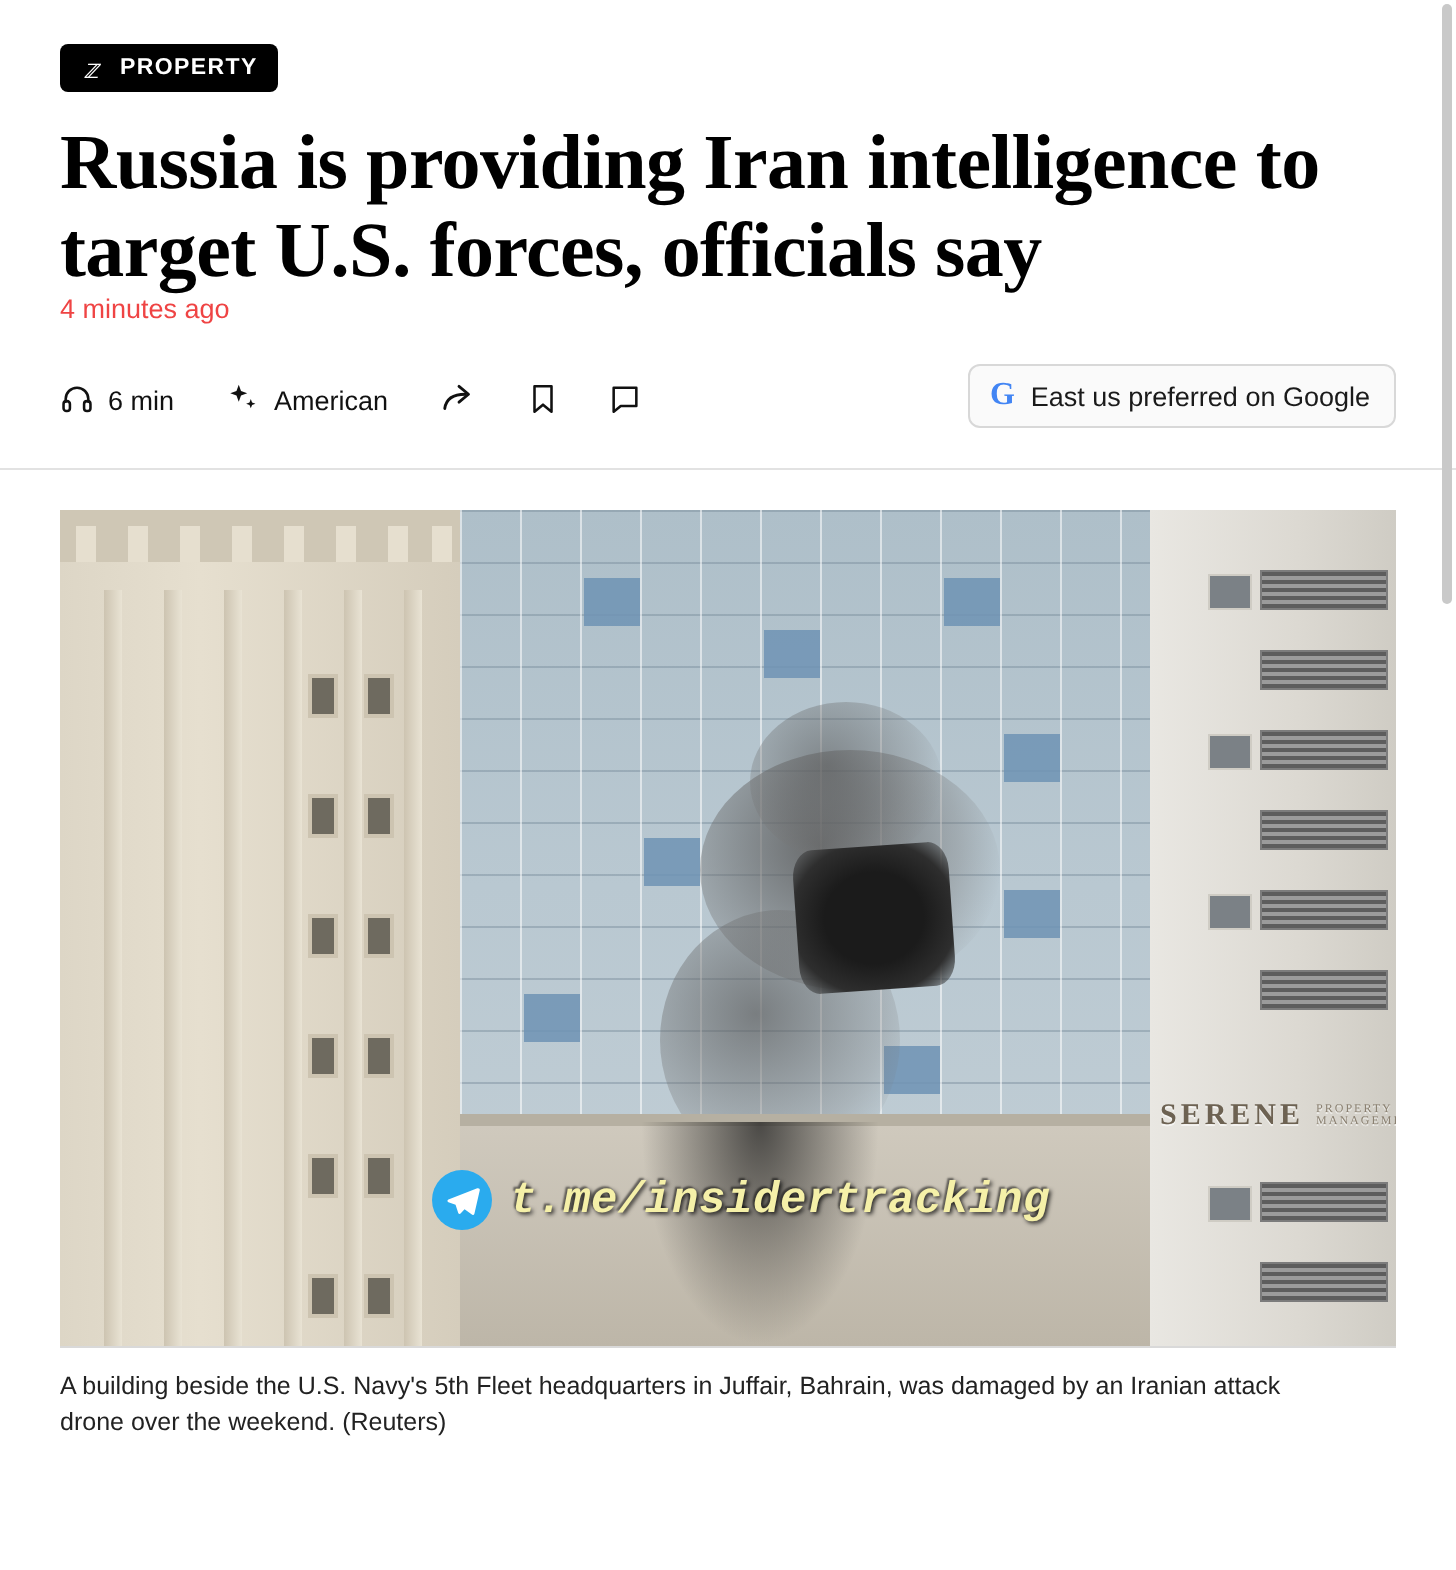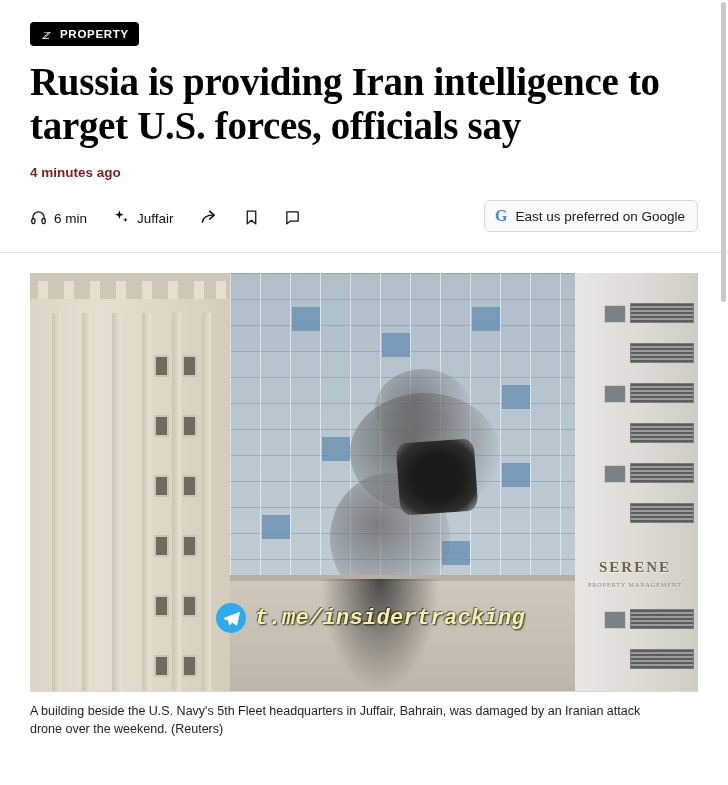--- a/index.html
+++ b/index.html
@@ -67,23 +67,21 @@
   .deck {
     font-family: "Liberation Sans", sans-serif;
     font-size: 17.5px;
     line-height: 1.35;
     margin: 14px 0 0 0;
     color: #1a1a1a;
     max-width: 650px;
   }
   .timestamp {
     font-size: 13.5px;
-    color: #7f1d1d;
-    margin-top: 18px;
-    font-weight: bold;
+    color: #ef4444;
   }
 
   
   .actionbar {
     margin-top: 22px;
     display: flex;
     align-items: center;
     height: 30px;
     position: relative;
   }
@@ -224,21 +222,20 @@
   .rwin {
     position:absolute; right: 72px; width: 22px; height: 18px;
     background:#7b8186; border:1px solid #cfccc4;
   }
   .serene {
     position:absolute; right: 8px; top: 286px; width: 110px; height: 34px;
     display:flex; align-items:center; gap:6px;
     font-family:"Liberation Serif", serif; letter-spacing:2px;
     font-size:15px; color:#6d6252; font-weight:bold;
     text-shadow: 0 1px 0 rgba(255,255,255,.6);
-    flex-direction: column;
   }
   .serene small {
     display:block; font-size:6px; letter-spacing:1px; color:#8a8071; font-weight:normal;
   }
   
   .watermark {
     position:absolute; left:186px; top:330px;
     display:flex; align-items:center; gap:9px;
   }
   .tg-circle {
@@ -308,21 +305,21 @@
         <span>6 min</span>
       </button>
 
       <button class="action">
         <span>
           <svg width="17" height="17" viewBox="0 0 24 24" fill="#111">
             <path d="M9 2l1.6 4.4L15 8l-4.4 1.6L9 14l-1.6-4.4L3 8l4.4-1.6z"></path>
             <path d="M17.5 12l.9 2.4 2.4.9-2.4.9-.9 2.4-.9-2.4-2.4-.9 2.4-.9z"></path>
           </svg>
         </span>
-        <span>Juffair</span>
+        <span>American</span>
       </button>
 
       <button class="action icon-only">
         <span>
           <svg width="19" height="19" viewBox="0 0 24 24" fill="none" stroke="#111" stroke-width="1.8" stroke-linecap="round" stroke-linejoin="round">
             <path d="M3 18c1-7 7-9 13-9"></path>
             <path d="M12 4l6 5-6 5"></path>
           </svg>
         </span>
       </button>

